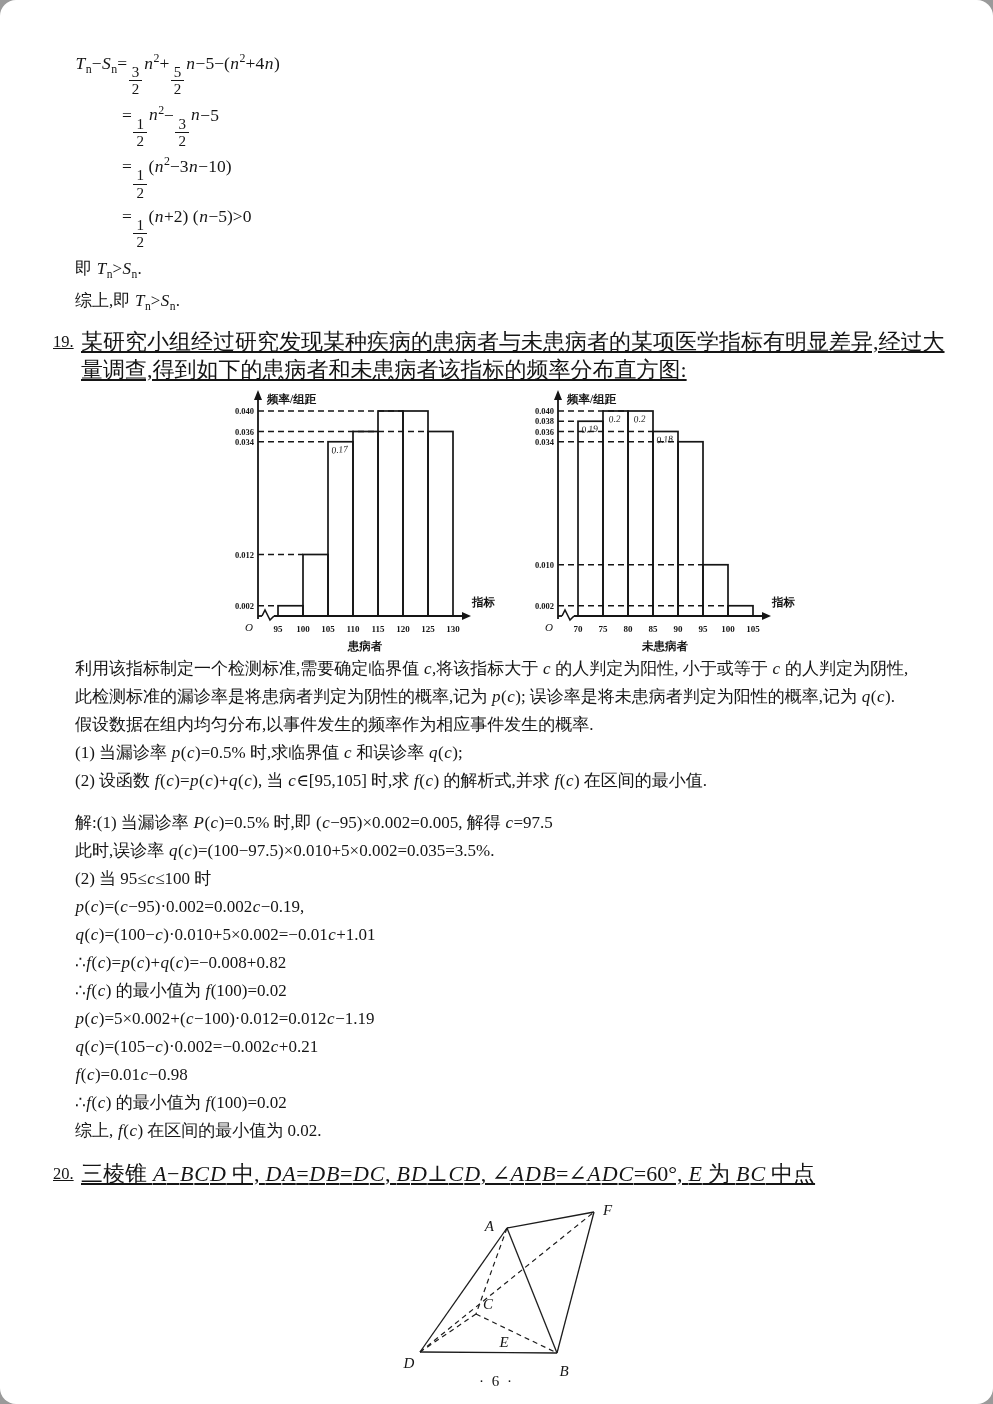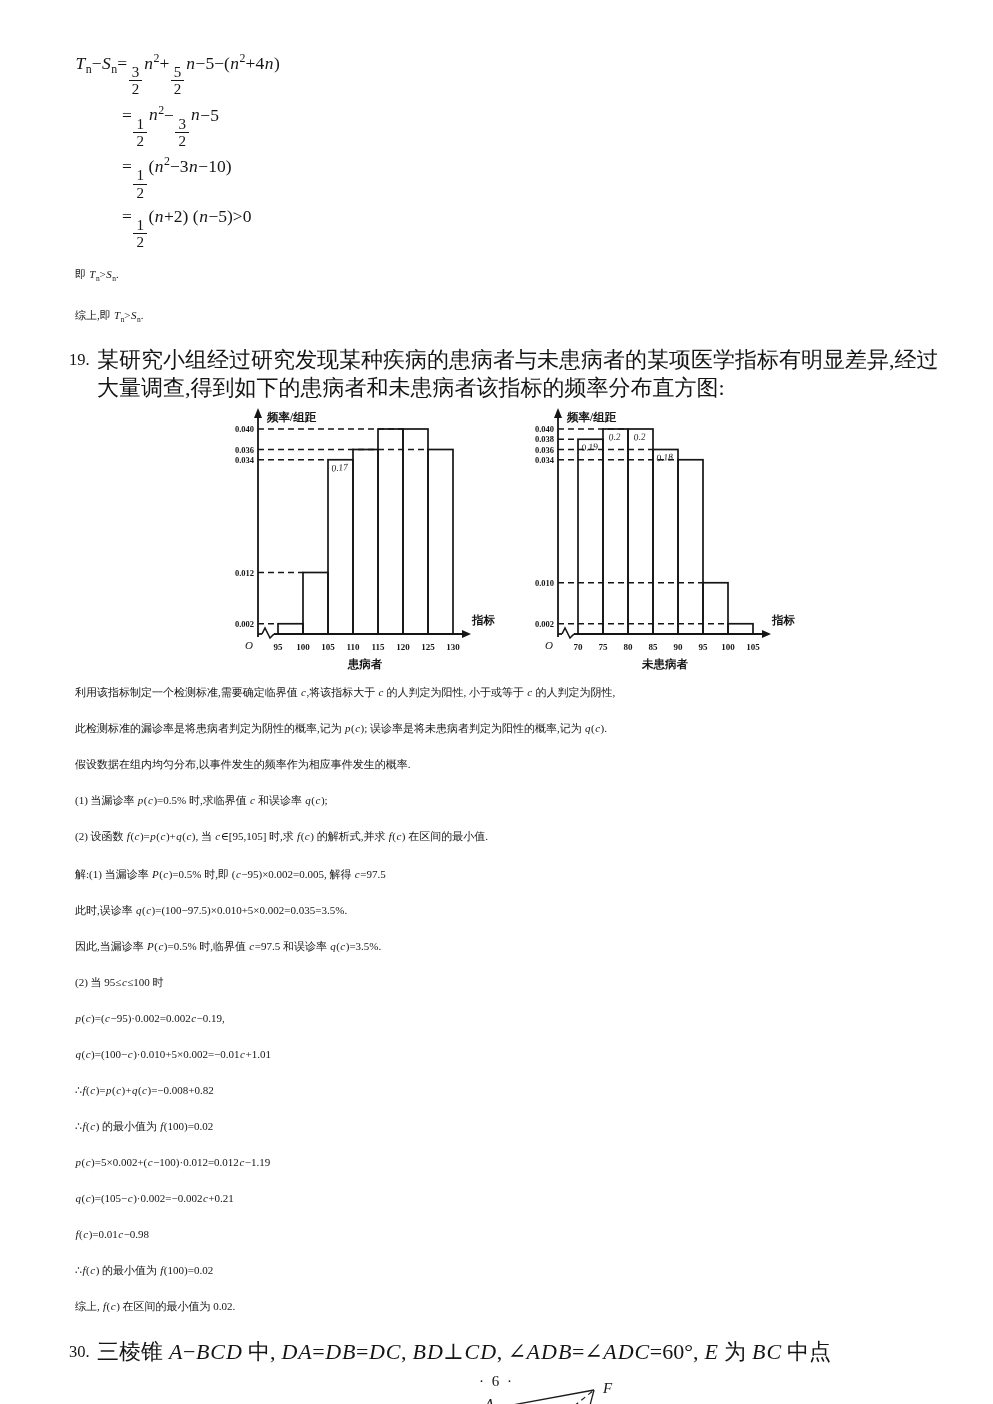--- a/index.html
+++ b/index.html
@@ -6,43 +6,44 @@
   .page{
     position:relative;
     width:993px;height:1404px;
     margin:0 auto;
     background:#ffffff;
     color:#151515;
     font-family:"Liberation Serif","DejaVu Serif",serif;
     overflow:hidden;
     box-sizing:border-box;
     padding-top:46px;
+    border-radius:16px;
   }
   .block{padding-left:75px;padding-right:32px;}
   .eq-block{padding-left:75px;}
-  .m-line{line-height:36px;min-height:28px;font-size:11px;white-space:pre-wrap;}
+  .m-line{line-height:26px;min-height:28px;font-size:17px;white-space:pre-wrap;}
   .eq-line{display:block;margin:5px 0;font-size:17.5px;}
   .eq-cont{margin-left:47px;}
   i{font-style:italic;padding:0 .5px;}
   sub,sup{font-size:.68em;}
   .frac{display:inline-flex;flex-direction:column;align-items:center;vertical-align:-0.55em;line-height:1.08;font-size:.86em;margin:0 1.5px;}
   .frac .fn{border-bottom:1.3px solid currentColor;padding:0 3px;}
   .frac .fd{padding:0 3px;}
-  .prob{display:flex;padding-left:69px;padding-right:42px;margin-top:8px;}
+  .prob{display:flex;padding-left:53px;padding-right:42px;margin-top:8px;text-decoration:underline;}
   .pnum{flex:none;width:28px;font-size:16.5px;line-height:28px;}
   .ptext{flex:1;font-size:22px;line-height:28px;}
   .charts{display:flex;margin-left:226px;margin-top:2px;height:270px;}
   .charts svg{flex:none;}
   .figure-row{margin-left:380px;margin-top:10px;}
   .pagenum{
     position:absolute;left:0;bottom:14px;width:100%;
     text-align:center;font-size:15px;letter-spacing:2px;
   }
   svg text{font-family:"Liberation Serif","DejaVu Serif",serif;fill:#151515;}
-  .solution-block{margin-top:2px;font-family:Liberation Serif, serif;}
+  .solution-block{margin-top:14px;font-family:Liberation Serif, serif;}
 </style>
 </head>
 <body>
 
 <div class="page">
 
   <section class="eq-block">
     <div>
         <div class="eq-line"><i>T</i><sub>n</sub>−<i>S</i><sub>n</sub>=<span class="frac">
             <span class="fn">3</span>
@@ -169,35 +170,34 @@
     </section>
 
   <section class="block">
       <div class="m-line">(1) 当漏诊率 <i>p</i>(<i>c</i>)=0.5% 时,求临界值 <i>c</i> 和误诊率 <i>q</i>(<i>c</i>);</div>
       <div class="m-line">(2) 设函数 <i>f</i>(<i>c</i>)=<i>p</i>(<i>c</i>)+<i>q</i>(<i>c</i>), 当 <i>c</i>∈[95,105] 时,求 <i>f</i>(<i>c</i>) 的解析式,并求 <i>f</i>(<i>c</i>) 在区间的最小值.</div>
     </section>
 
   <section class="block solution-block">
       <div class="m-line">解:(1) 当漏诊率 <i>P</i>(<i>c</i>)=0.5% 时,即 (<i>c</i>−95)×0.002=0.005, 解得 <i>c</i>=97.5</div>
       <div class="m-line">此时,误诊率 <i>q</i>(<i>c</i>)=(100−97.5)×0.010+5×0.002=0.035=3.5%.</div>
-      <div class="m-line">因此,当漏诊率 <i>P</i>(<i>c</i>)=0.5% 时,临界值 <i>c</i>=97.5 和误诊率 <i>q</i>(<i>c</i>)=3.5%.</div>
       <div class="m-line">(2) 当 95≤<i>c</i>≤100 时</div>
       <div class="m-line"><i>p</i>(<i>c</i>)=(<i>c</i>−95)·0.002=0.002<i>c</i>−0.19,</div>
       <div class="m-line"><i>q</i>(<i>c</i>)=(100−<i>c</i>)·0.010+5×0.002=−0.01<i>c</i>+1.01</div>
       <div class="m-line">∴<i>f</i>(<i>c</i>)=<i>p</i>(<i>c</i>)+<i>q</i>(<i>c</i>)=−0.008+0.82</div>
       <div class="m-line">∴<i>f</i>(<i>c</i>) 的最小值为 <i>f</i>(100)=0.02</div>
       <div class="m-line"><i>p</i>(<i>c</i>)=5×0.002+(<i>c</i>−100)·0.012=0.012<i>c</i>−1.19</div>
       <div class="m-line"><i>q</i>(<i>c</i>)=(105−<i>c</i>)·0.002=−0.002<i>c</i>+0.21</div>
       <div class="m-line"><i>f</i>(<i>c</i>)=0.01<i>c</i>−0.98</div>
       <div class="m-line">∴<i>f</i>(<i>c</i>) 的最小值为 <i>f</i>(100)=0.02</div>
       <div class="m-line">综上, <i>f</i>(<i>c</i>) 在区间的最小值为 0.02.</div>
     </section>
 
   <section class="prob" style="margin-top:14px;">
-    <span class="pnum">30.</span>
+    <span class="pnum">20.</span>
     <div class="ptext">三棱锥 <i>A</i>−<i>B</i><i>C</i><i>D</i> 中, <i>D</i><i>A</i>=<i>D</i><i>B</i>=<i>D</i><i>C</i>, <i>B</i><i>D</i>⊥<i>C</i><i>D</i>, ∠<i>A</i><i>D</i><i>B</i>=∠<i>A</i><i>D</i><i>C</i>=60°, <i>E</i> 为 <i>B</i><i>C</i> 中点</div>
   </section>
 
   <div class="figure-row">
     <svg id="fig20" width="300" height="200" viewBox="0 0 300 200">
         <line x1="127" y1="30" x2="214" y2="14" stroke="#1c1c1c" stroke-width="1.3"></line>
         <line x1="127" y1="30" x2="40" y2="154" stroke="#1c1c1c" stroke-width="1.3"></line>
         <line x1="127" y1="30" x2="177" y2="155" stroke="#1c1c1c" stroke-width="1.3"></line>
         <line x1="40" y1="154" x2="177" y2="155" stroke="#1c1c1c" stroke-width="1.3"></line>
         <line x1="177" y1="155" x2="214" y2="14" stroke="#1c1c1c" stroke-width="1.3"></line>

